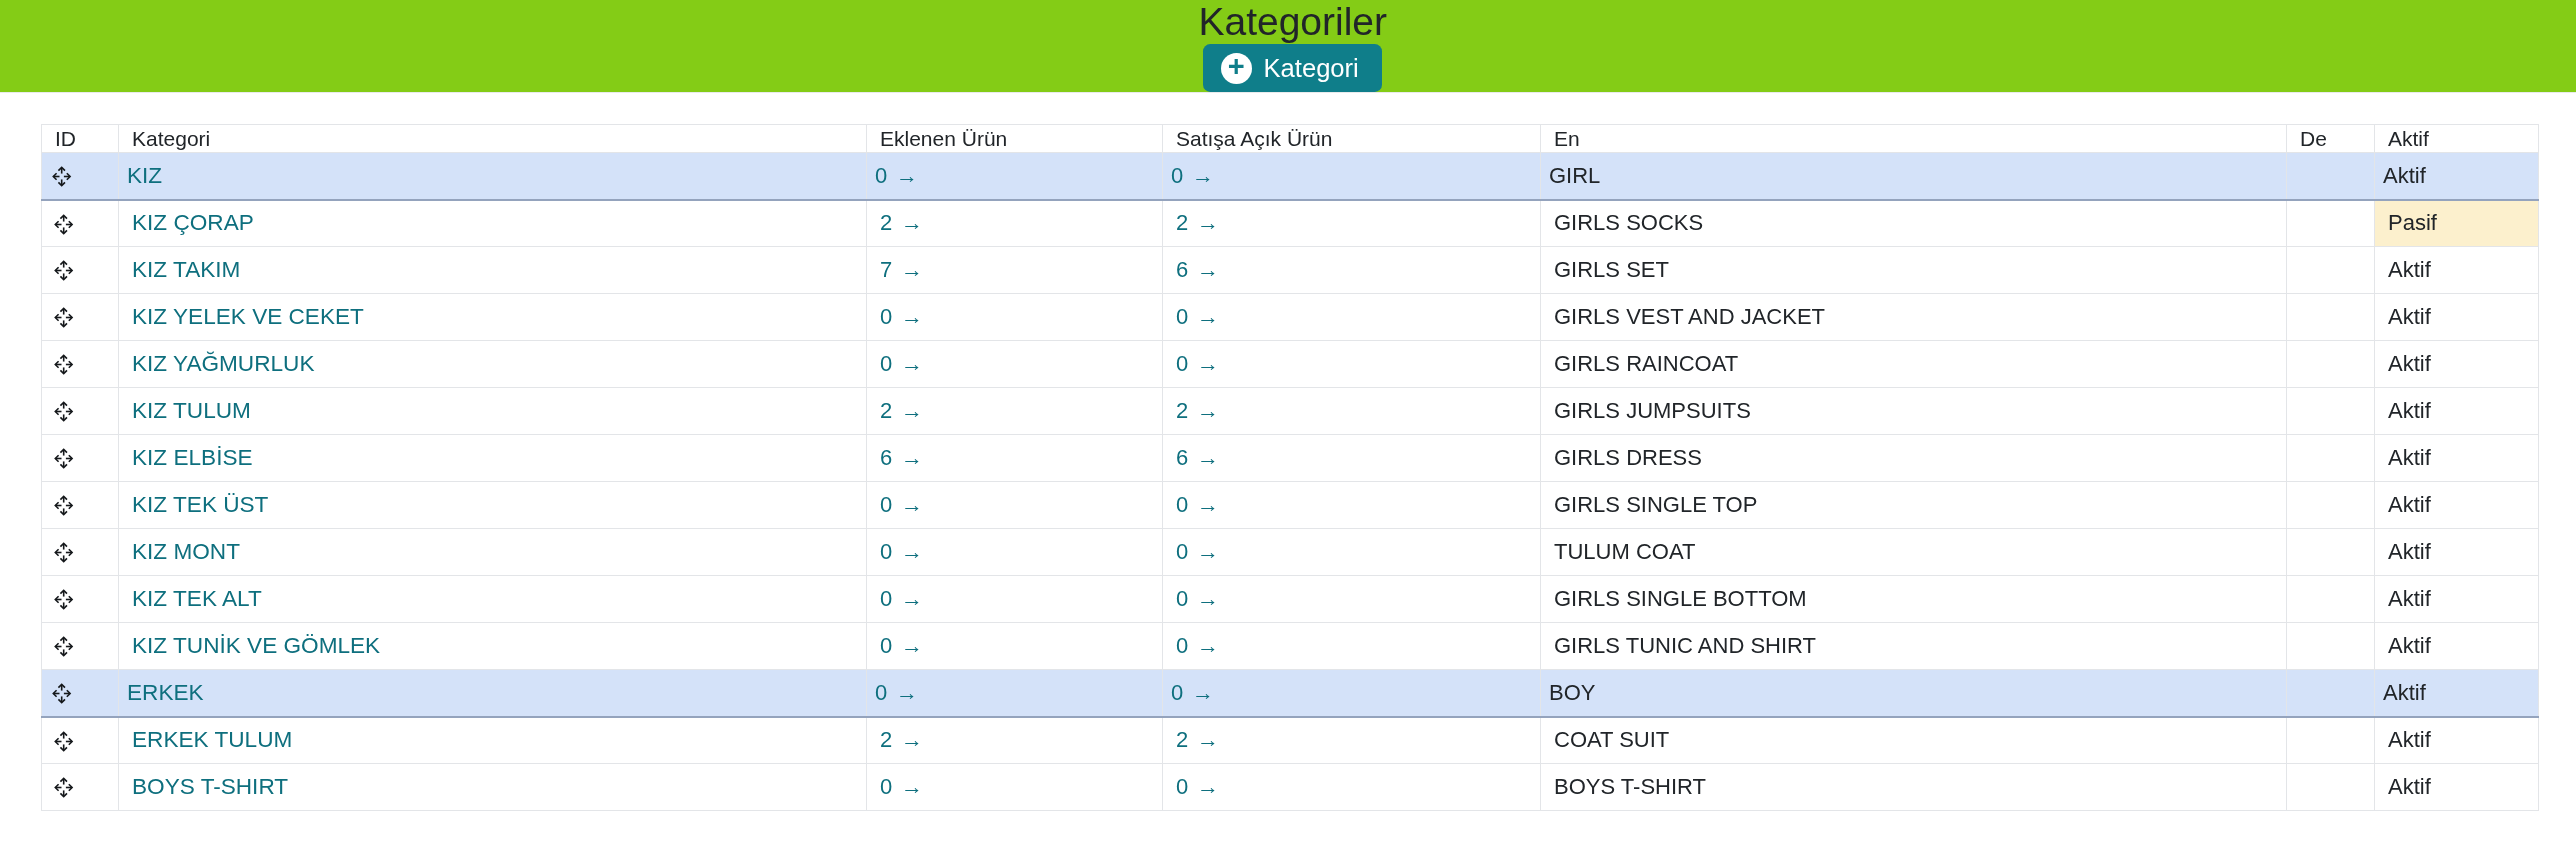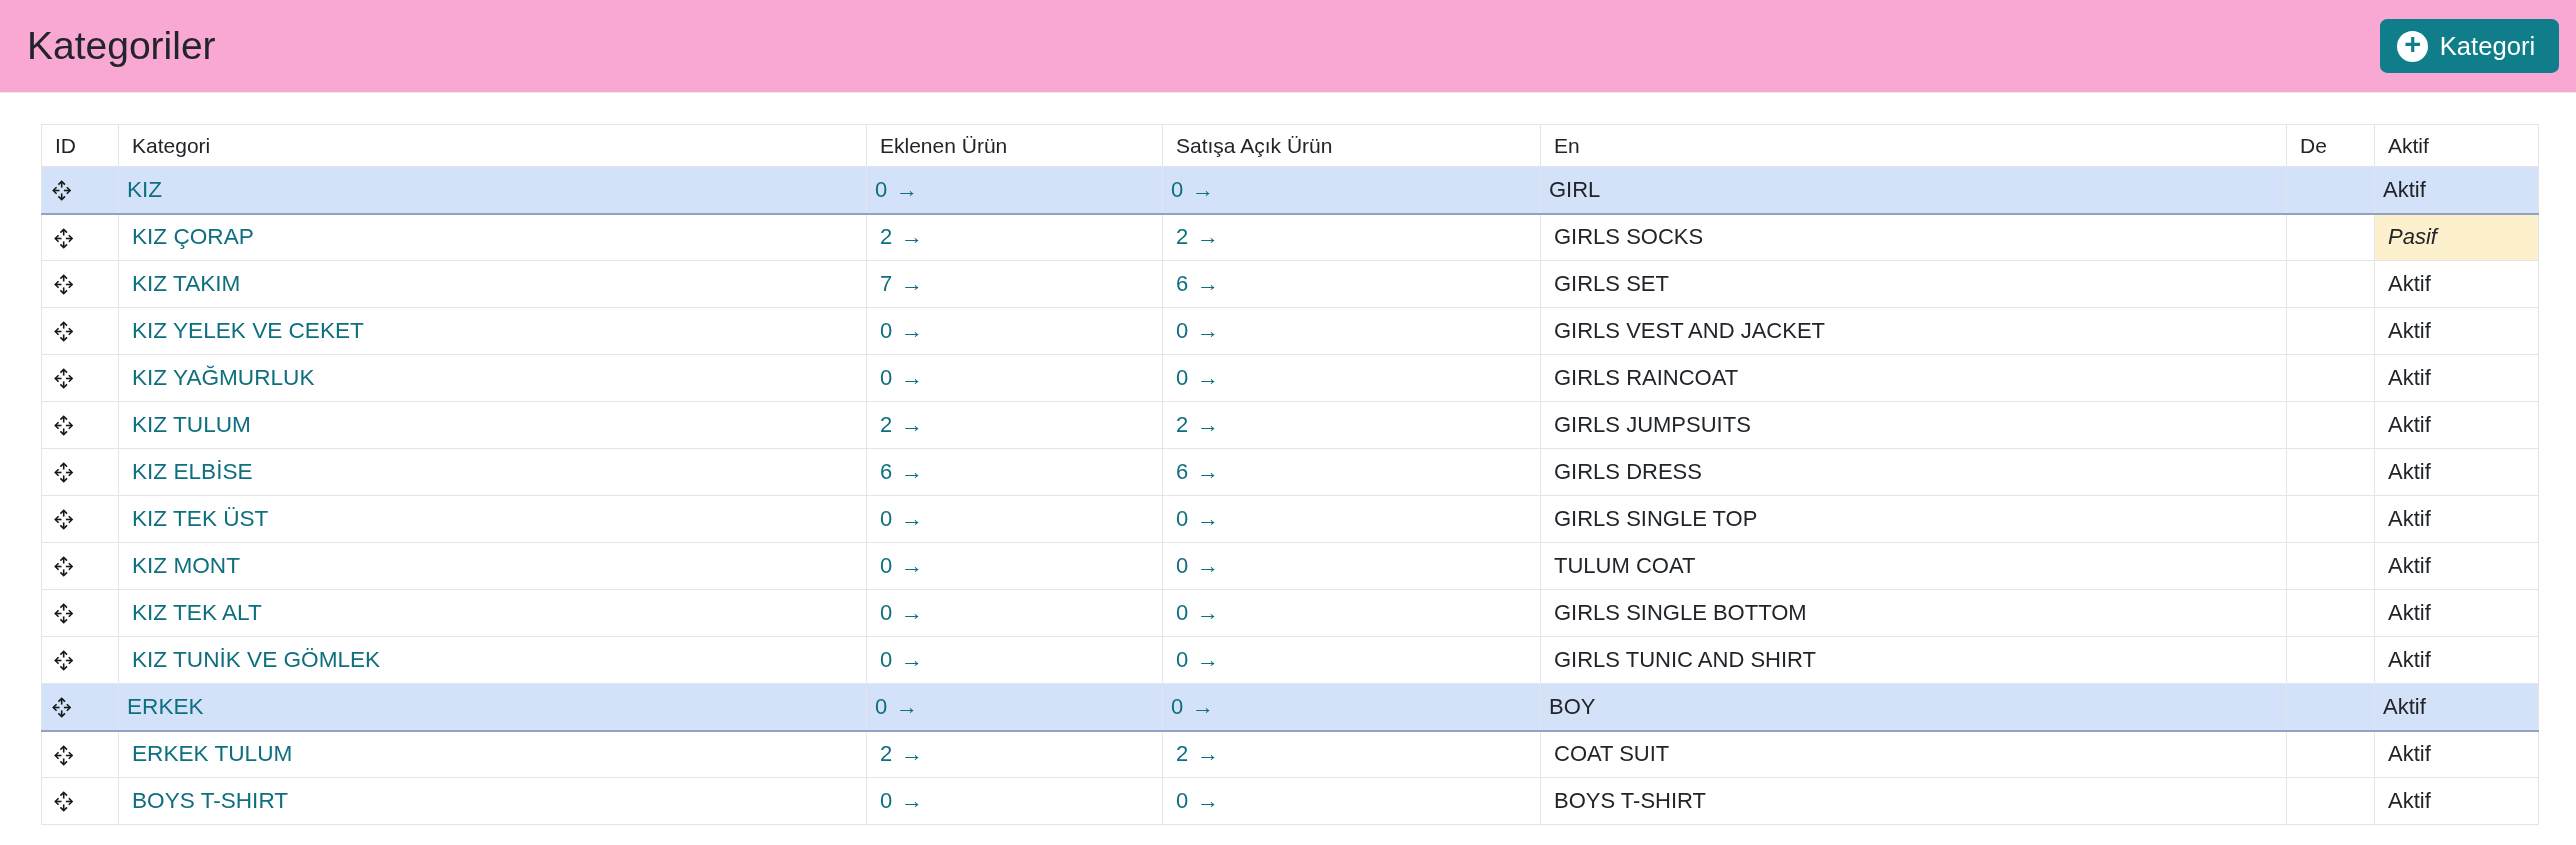--- a/index.html
+++ b/index.html
@@ -6,46 +6,47 @@
     --accent:#0f7e8a; --link:#0e6f7e; --row_highlight:#d4e2f9;
     --highlight_border:#94a3bd; --pasif_bg:#fcf0cd; --grid:#e3e5e8; --text:#212529;
   }
   * { box-sizing:border-box; }
   html,body { margin:0; padding:0; }
   body {
     width:2576px; height:846px; background:#ffffff; overflow:hidden;
     font-family:"Liberation Sans", sans-serif; color:var(--text);
   }
   .topbar {
-    height:93px; background:#f9a8d4; border-bottom:1.5px solid #e9eaec;
+    height:93px; background:#84cc16; border-bottom:1.5px solid #e9eaec;
     display:flex; align-items:center; justify-content:space-between;
     padding:0 17.5px 0 27px;
+    flex-direction:column;
   }
   .page-title { margin:0; font-size:39px; font-weight:400; color:#212529; }
   .add-btn {
     display:flex; align-items:center; gap:11.7px;
     background:var(--accent); color:#ffffff; border:none; border-radius:7.3px;
     height:54px; padding:0 23.4px 0 17.5px; font-size:25.6px; font-family:inherit; cursor:pointer;
   }
   .plus-circle {
     width:31px; height:31px; border-radius:50%; background:#ffffff; color:var(--accent);
     display:flex; align-items:center; justify-content:center;
     font-size:29px; font-weight:600; line-height:1; padding-bottom:2.9px;
   }
   .table-wrap { margin:31px 0 0 41px; }
   table { border-collapse:collapse; table-layout:fixed; width:2498px; }
   th, td {
     border:1.5px solid var(--grid); text-align:left; padding:0 7.3px 0 13px;
     overflow:hidden; white-space:nowrap; background:#ffffff;
   }
-  th { height:42px; font-weight:400; font-size:21px; color:var(--text); }
+  th { height:28px; font-weight:400; font-size:21px; color:var(--text); }
   td { height:47px; font-size:22px; }
   td.id-cell { padding-left:10.2px; }
   tr.highlighted td { background:var(--row_highlight); border-bottom:2.9px solid var(--highlight_border);padding-left:8px; }
-  td.status-pasif { background:var(--pasif_bg);font-style:italic; }
+  td.status-pasif { background:var(--pasif_bg); }
   a.cat-link, a.count-link { color:var(--link); text-decoration:none; }
   a.cat-link { font-size:22.6px; }
   .count-link .arrow { margin-left:8.8px; }
   .move-handle { display:inline-flex; cursor:move; vertical-align:middle; }
   .move-handle svg { display:block; }
 </style>
 </head>
 <body>
 
 <div class="topbar">

